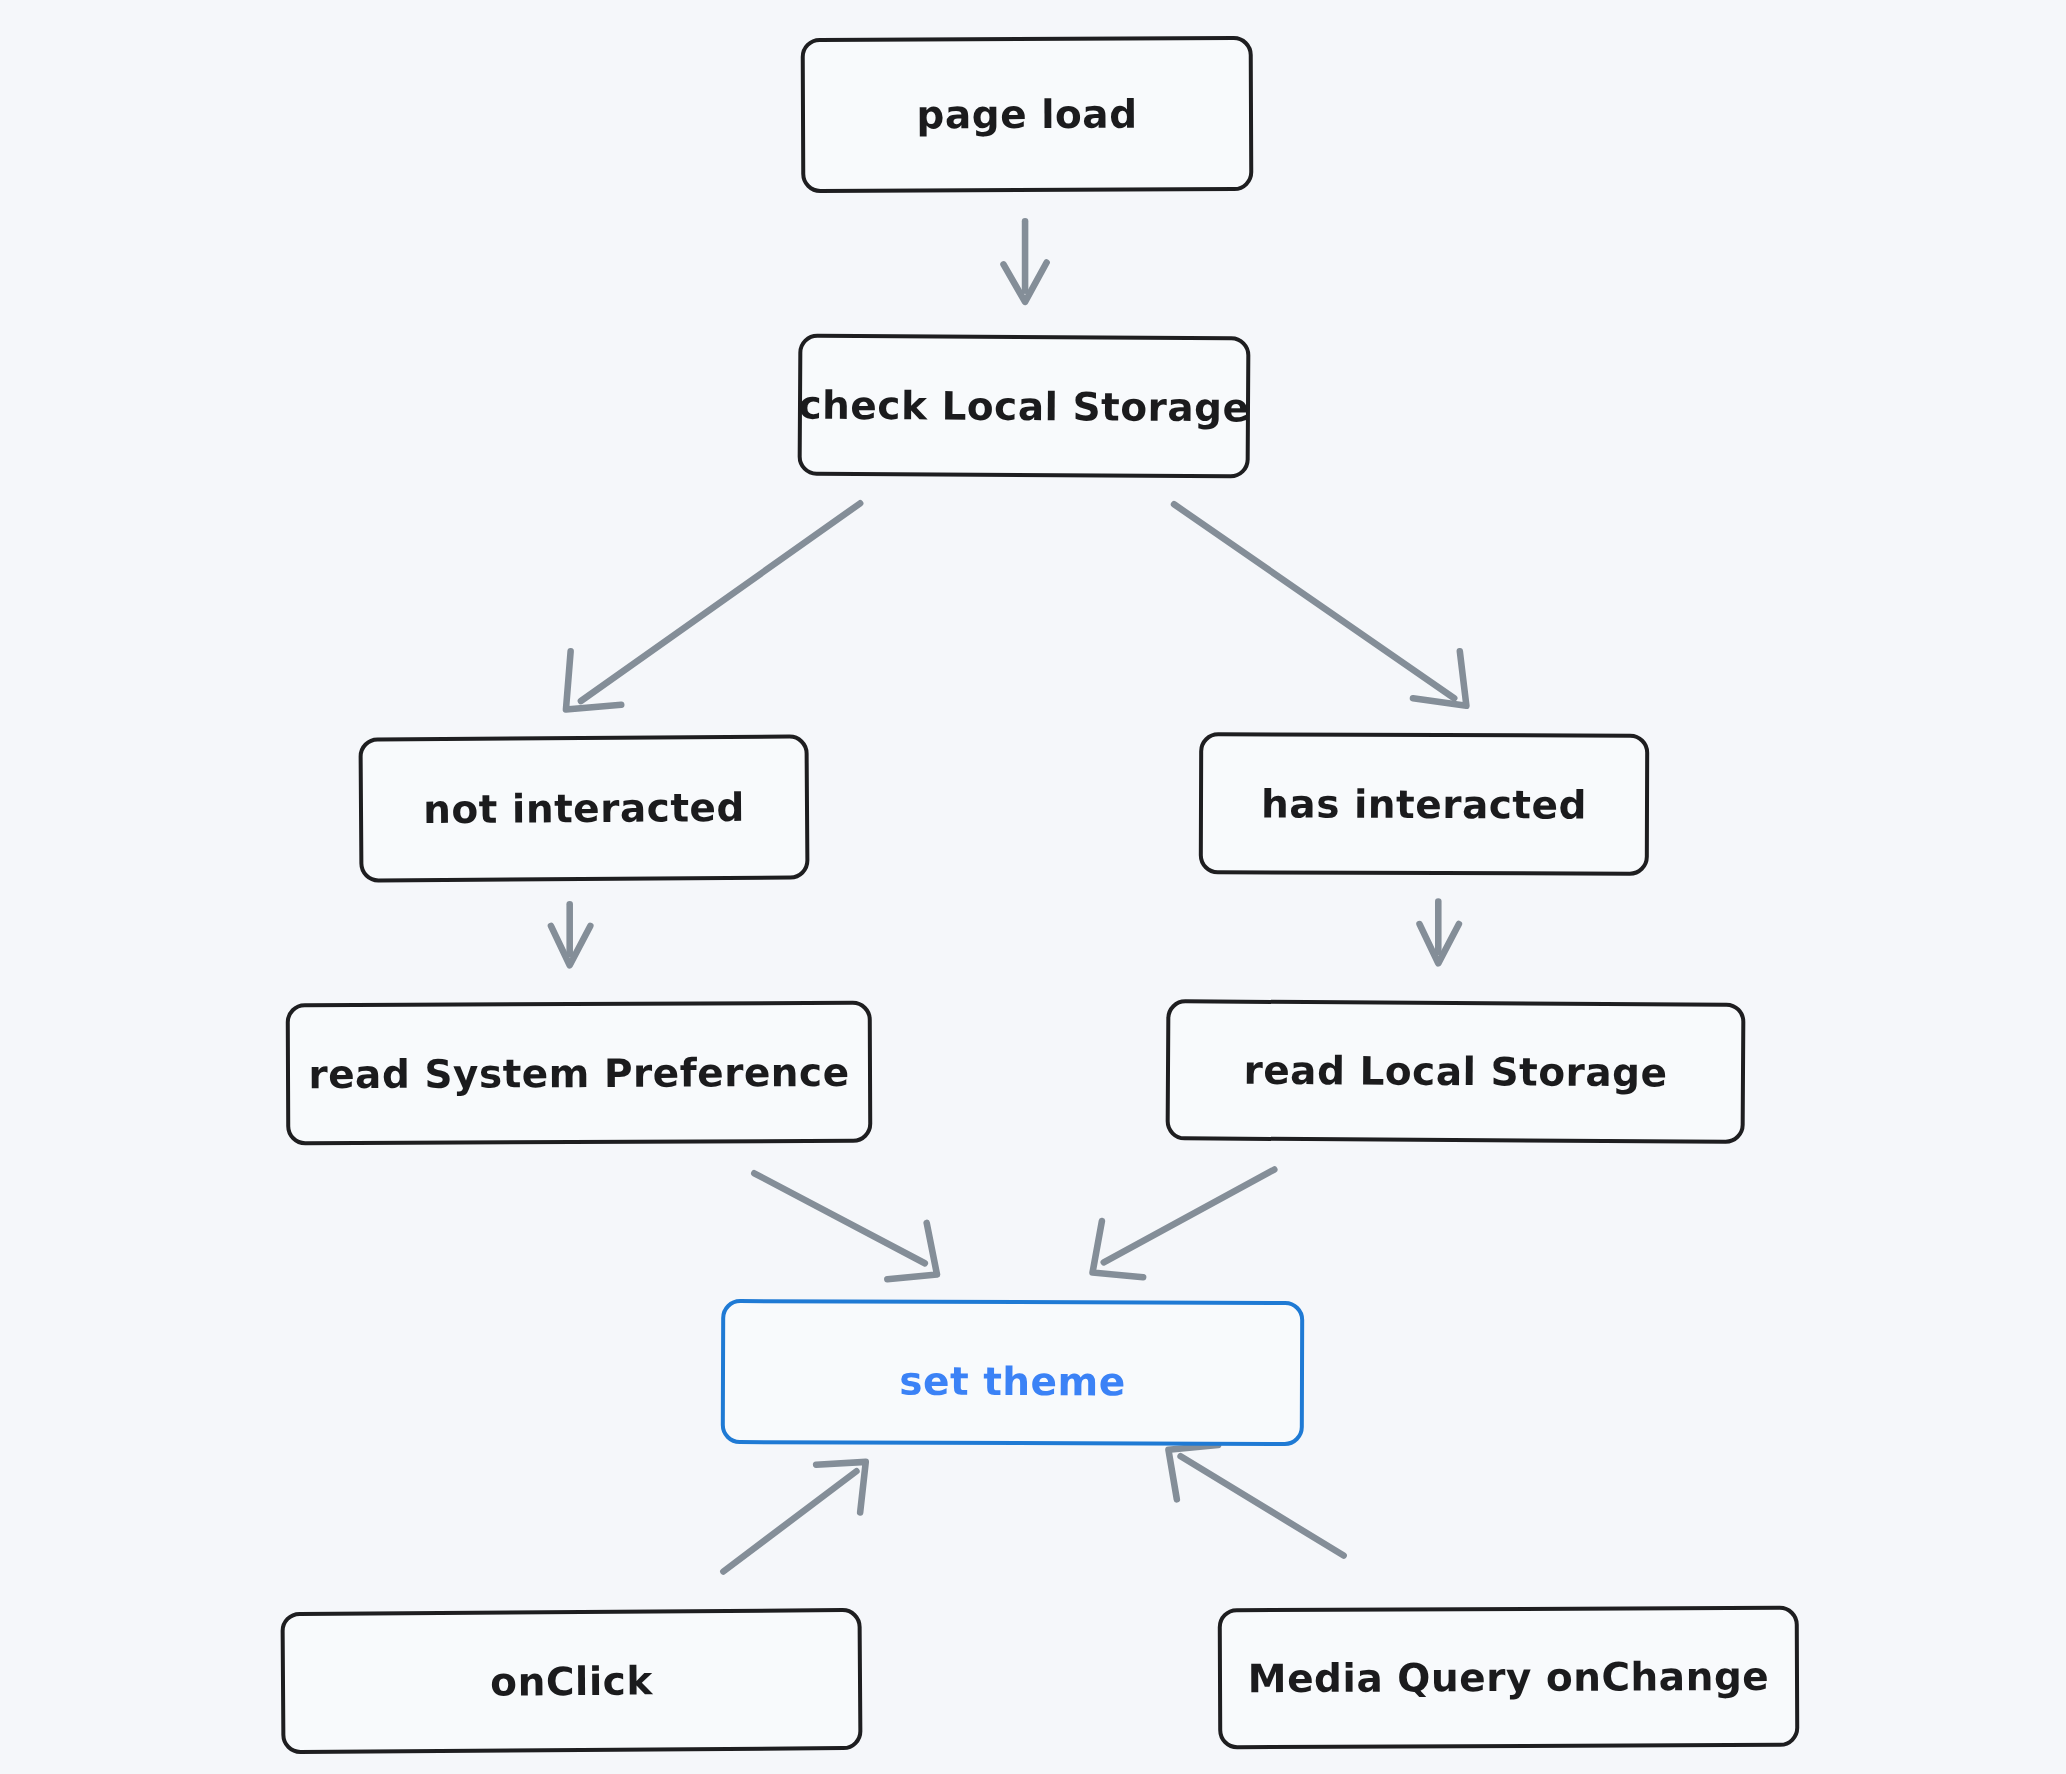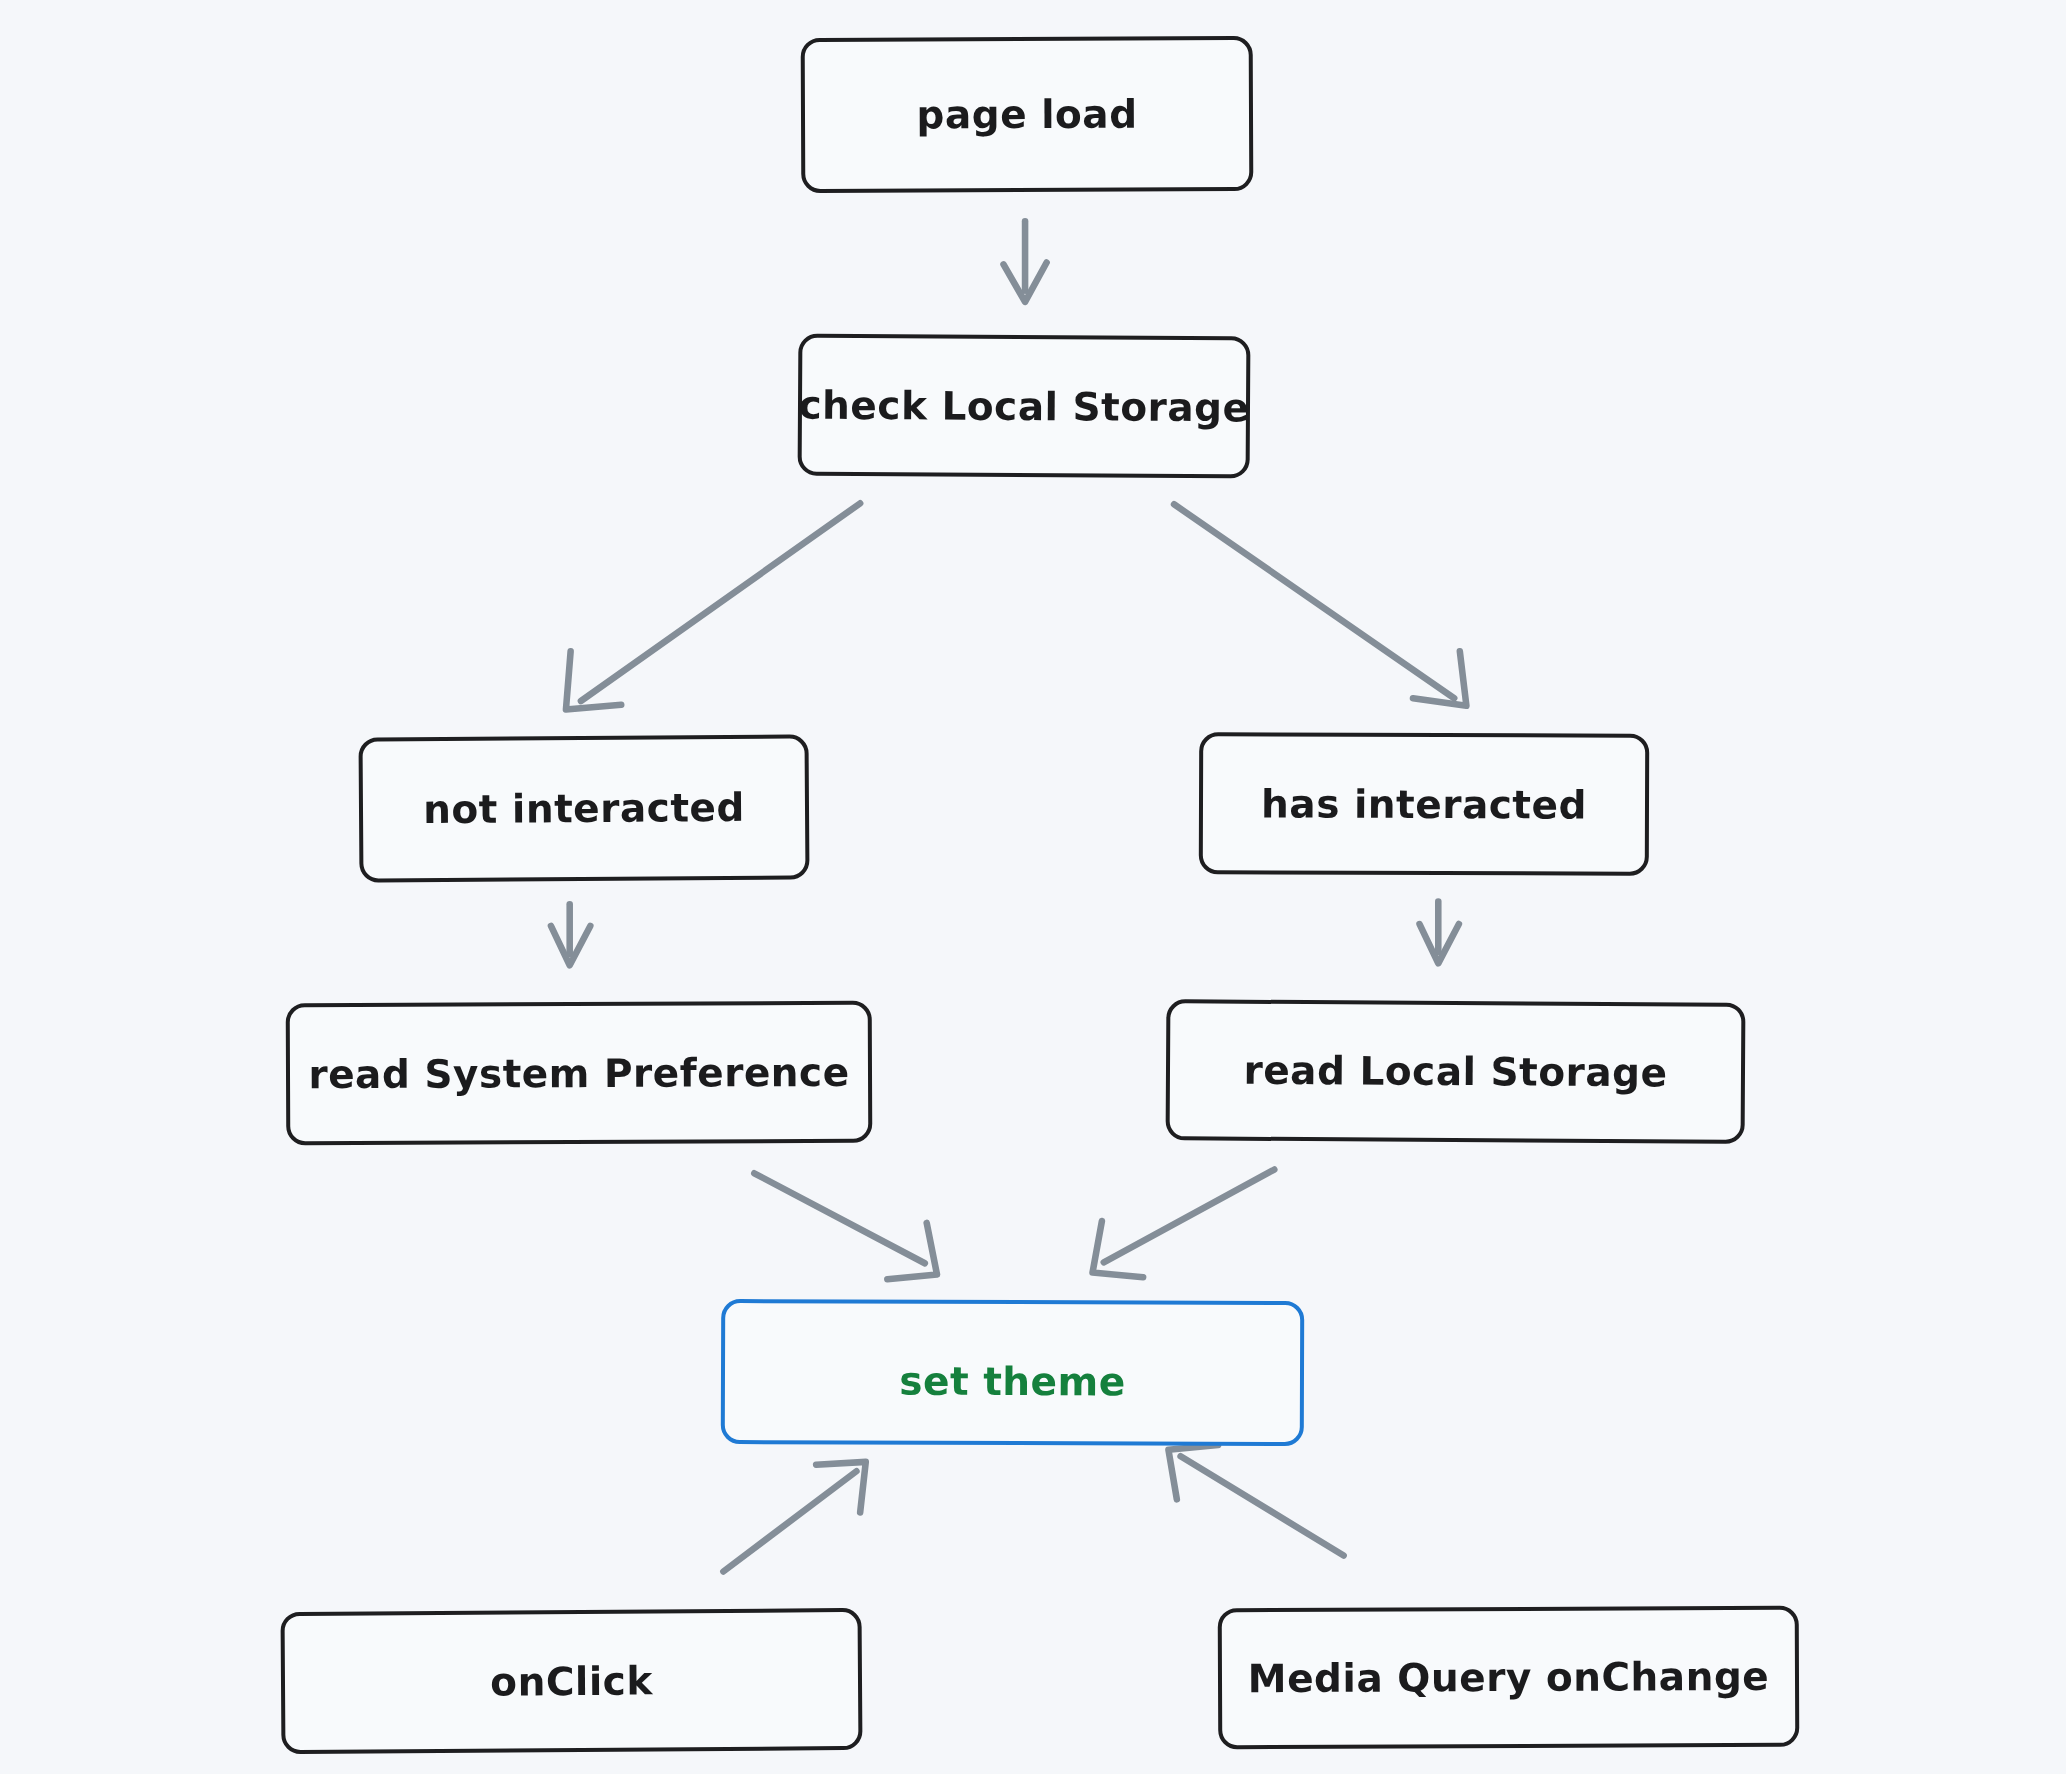--- a/index.html
+++ b/index.html
@@ -25,21 +25,21 @@
     font-family:"DejaVu Sans", sans-serif;
     font-weight:700;
     font-size:39px;
     letter-spacing:0.5px;
     color:#1b1b1d;
     white-space:nowrap;
     text-align:center;
     line-height:1;
   }
   .node.accent{border-color:#1f7ad4;}
-  .node.accent .label{color:#15803d;margin-top:18px;}
+  .node.accent .label{color:#3b82f6;margin-top:18px;}
   
   .r1{transform:rotate(-0.25deg);}
   .r2{transform:rotate(0.35deg);}
   .r3{transform:rotate(-0.4deg);}
   .r4{transform:rotate(0.2deg);}
 </style>
 </head>
 <body>
 
 <div id="canvas">

